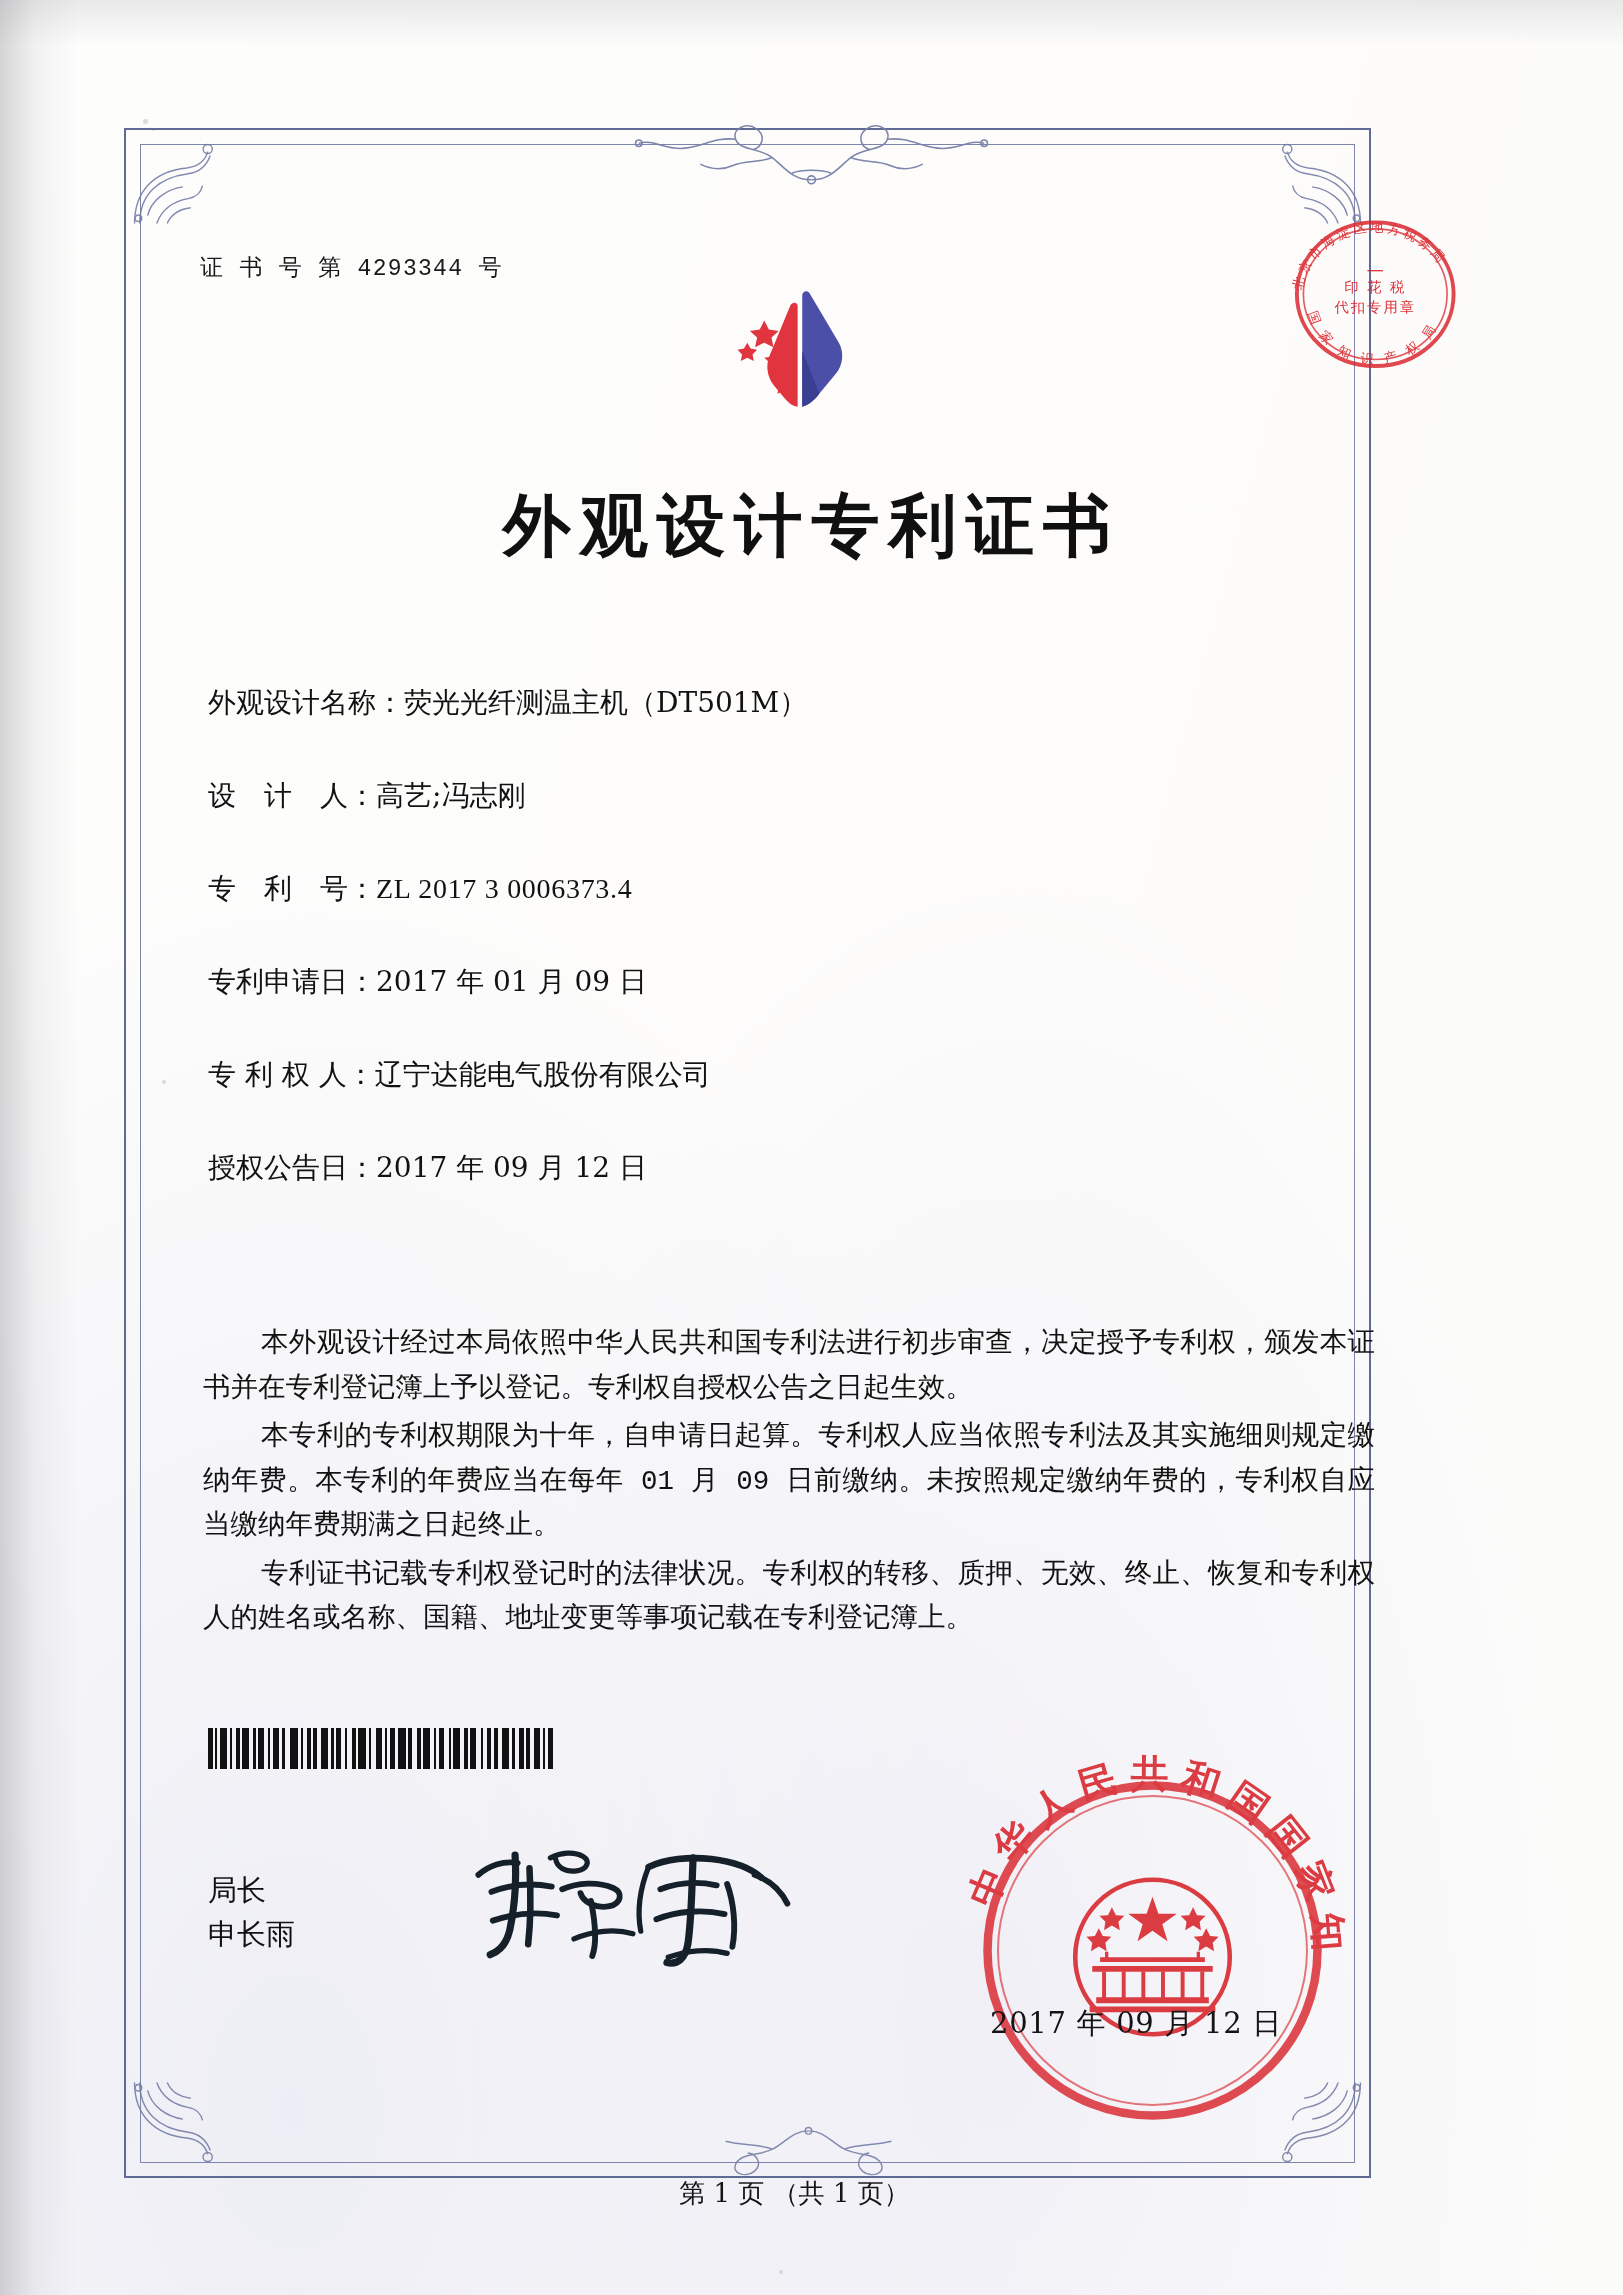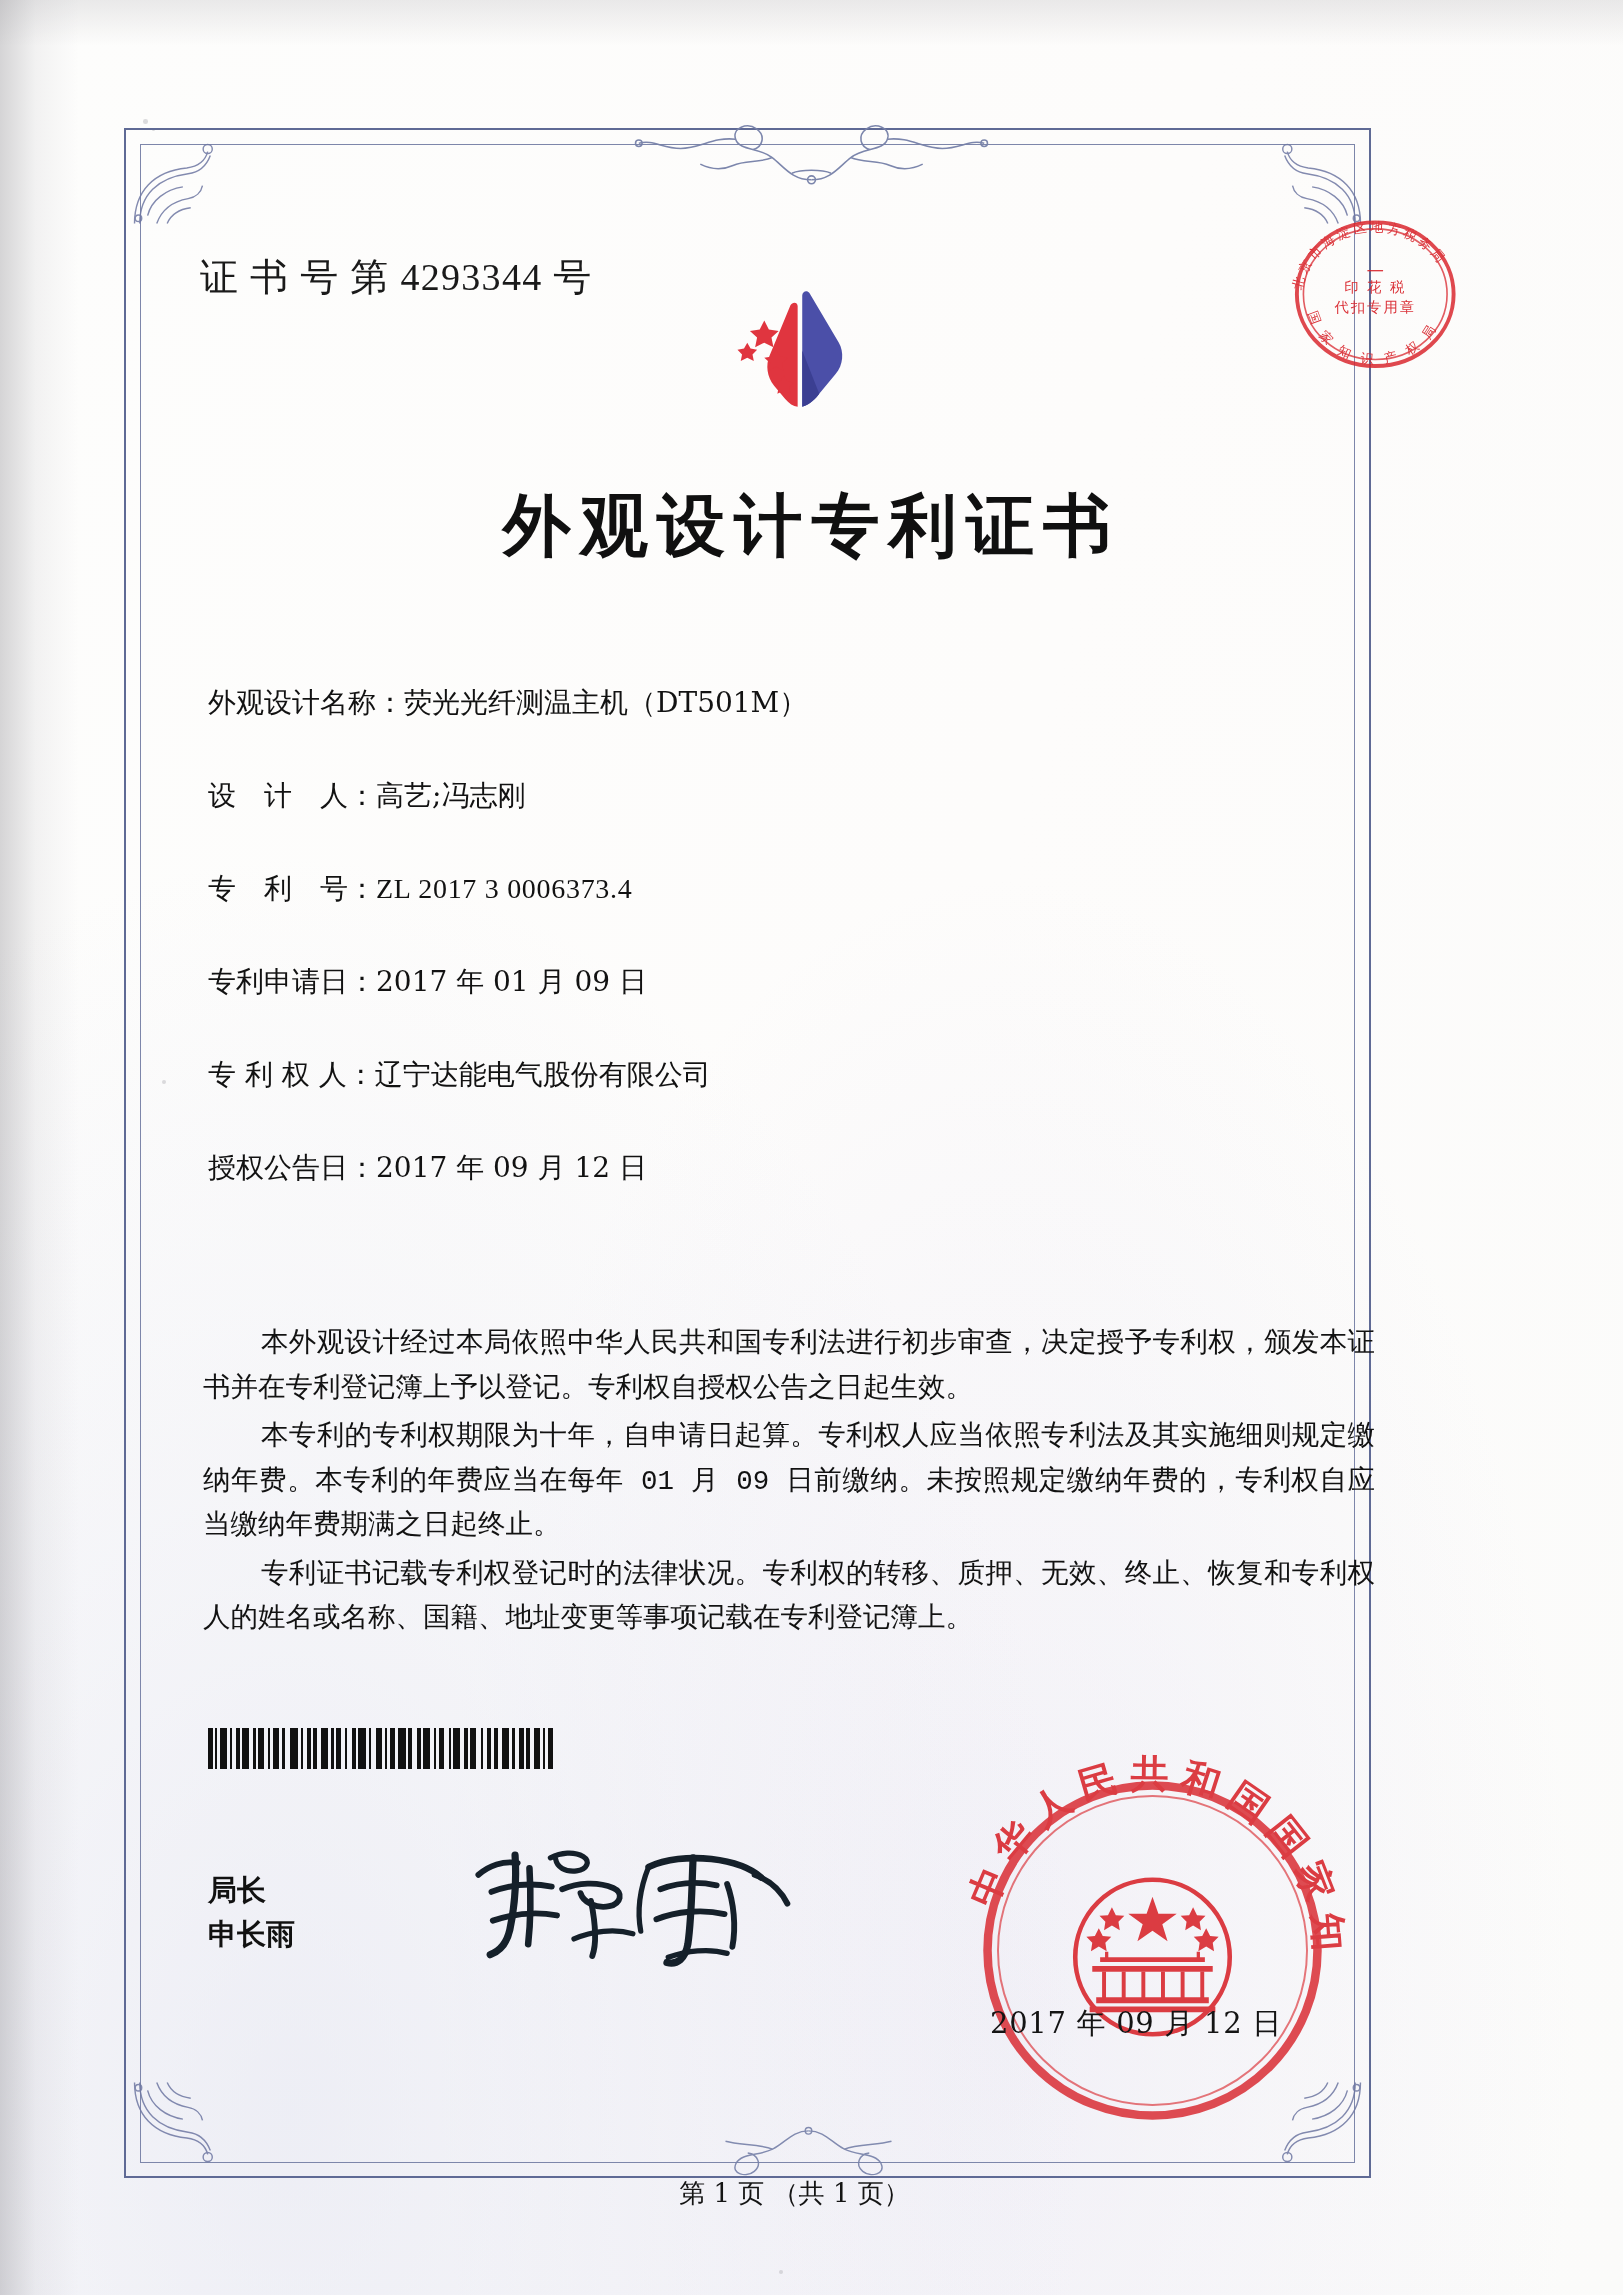--- a/index.html
+++ b/index.html
@@ -88,23 +88,23 @@
     width: 281px; height: 59px;
     color: #7680a8;
     opacity: 0.9;
   }
   .bottom-ornament svg { width: 100%; height: 100%; display: block; }
 
   
   .cert-no {
     position: absolute;
     left: 200px; top: 252px;
-    font-size: 38px;
+    font-size: 23px;
     letter-spacing: 1.3px;
-    font-family: Liberation Serif, serif;
+    font-family: Liberation Mono, monospace;
     white-space: nowrap;
   }
 
   
   .logo {
     position: absolute;
     left: 704px; top: 272px;
     width: 203px; height: 157px;
   }
   .logo svg { width: 100%; height: 100%; display: block; }
@@ -187,21 +187,21 @@
     background: #111;
     height: 100%;
   }
 
   
   .sig-block {
     position: absolute;
     left: 208px; top: 1869px;
     font-size: 29px;
     font-family: "DejaVu Serif", "Liberation Serif", serif;
-    font-weight: bold;
+    font-weight: normal;
     line-height: 1.5;
     color: #111;
   }
   .signature {
     position: absolute;
     left: 452px; top: 1829px;
     width: 367px; height: 144px;
     color: #15202a;
   }
   .signature svg { width: 100%; height: 100%; display: block; }

